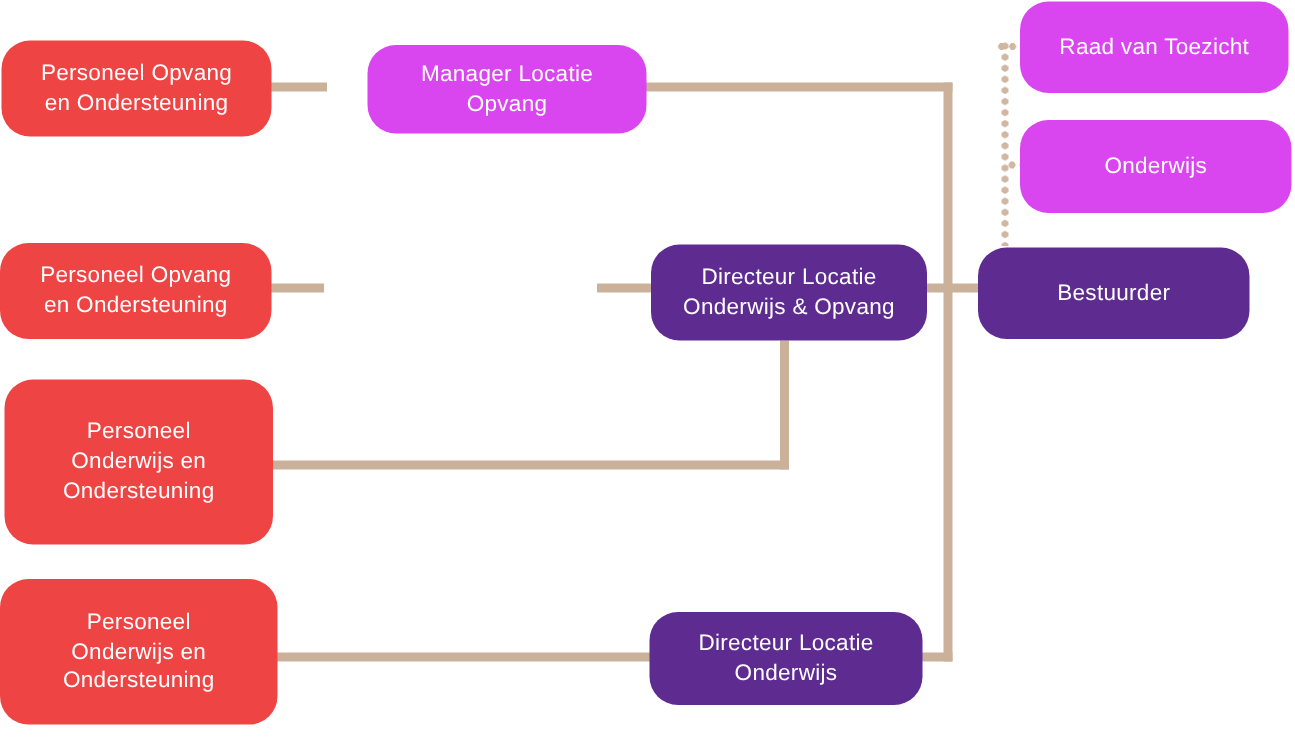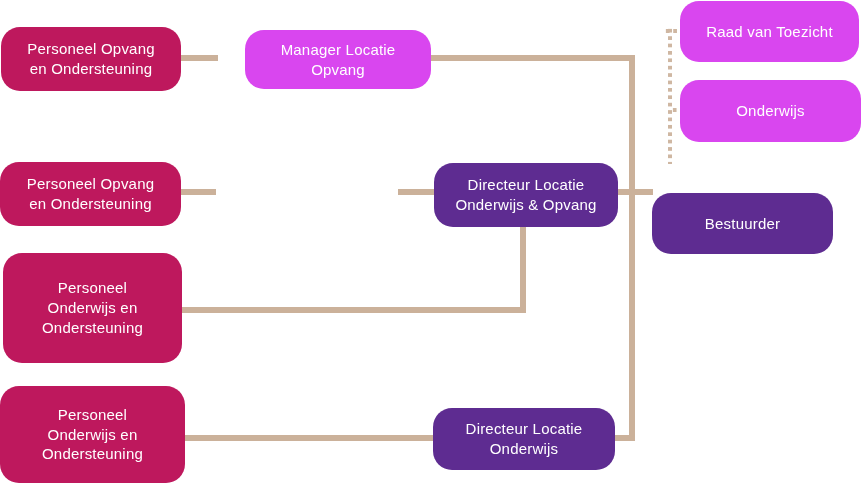--- a/index.html
+++ b/index.html
@@ -26,21 +26,21 @@
   }
   .node .label {
     color: #ffffff;
     font-size: 15px;
     line-height: 1.32;
     font-weight: 500;
     letter-spacing: 0.2px;
     text-align: center;
     white-space: pre-line;
   }
-  .green  { background: #be185d; }
+  .green  { background: #ef4444; }
   .pink   { background: #d946ef; }
   .purple { background: #5e2c91; }
   .line {
     position: absolute;
     background: #cbb19a;
     z-index: 1;
   }
   .dots-v {
     position: absolute;
     width: 6px;
@@ -57,21 +57,21 @@
     background-repeat: repeat-x;
     z-index: 1;
   }
 
   
   #n0  { left: 1px;   top: 27px;  width: 180px; height: 64px; }
   #n1  { left: 217px; top: 30px;  width: 186px; height: 59px; margin-left: 28px; }
   #n2  { left: 0px;   top: 162px; width: 181px; height: 64px; }
   #n3  { left: 215px; top: 163px; width: 184px; height: 64px; }
   #n4  { left: 434px; top: 163px; width: 184px; height: 64px; }
-  #n5  { left: 652px; top: 165px; width: 181px; height: 61px; margin-top: 28px; }
+  #n5  { left: 652px; top: 165px; width: 181px; height: 61px; }
   #n6  { left: 680px; top: 1px;   width: 179px; height: 61px; }
   #n7  { left: 680px; top: 80px;  width: 181px; height: 62px; }
   #n8  { left: 3px;   top: 253px; width: 179px; height: 110px; }
   #n9  { left: 0px;   top: 386px; width: 185px; height: 97px; }
   #n10 { left: 433px; top: 408px; width: 182px; height: 62px; }
 
   
   #l1a   { left: 180px; top: 55px;  width: 38px;  height: 6px; }
   #l1b   { left: 398px; top: 55px;  width: 237px; height: 6px; }
   #l2a   { left: 180px; top: 189px; width: 36px;  height: 6px; }

